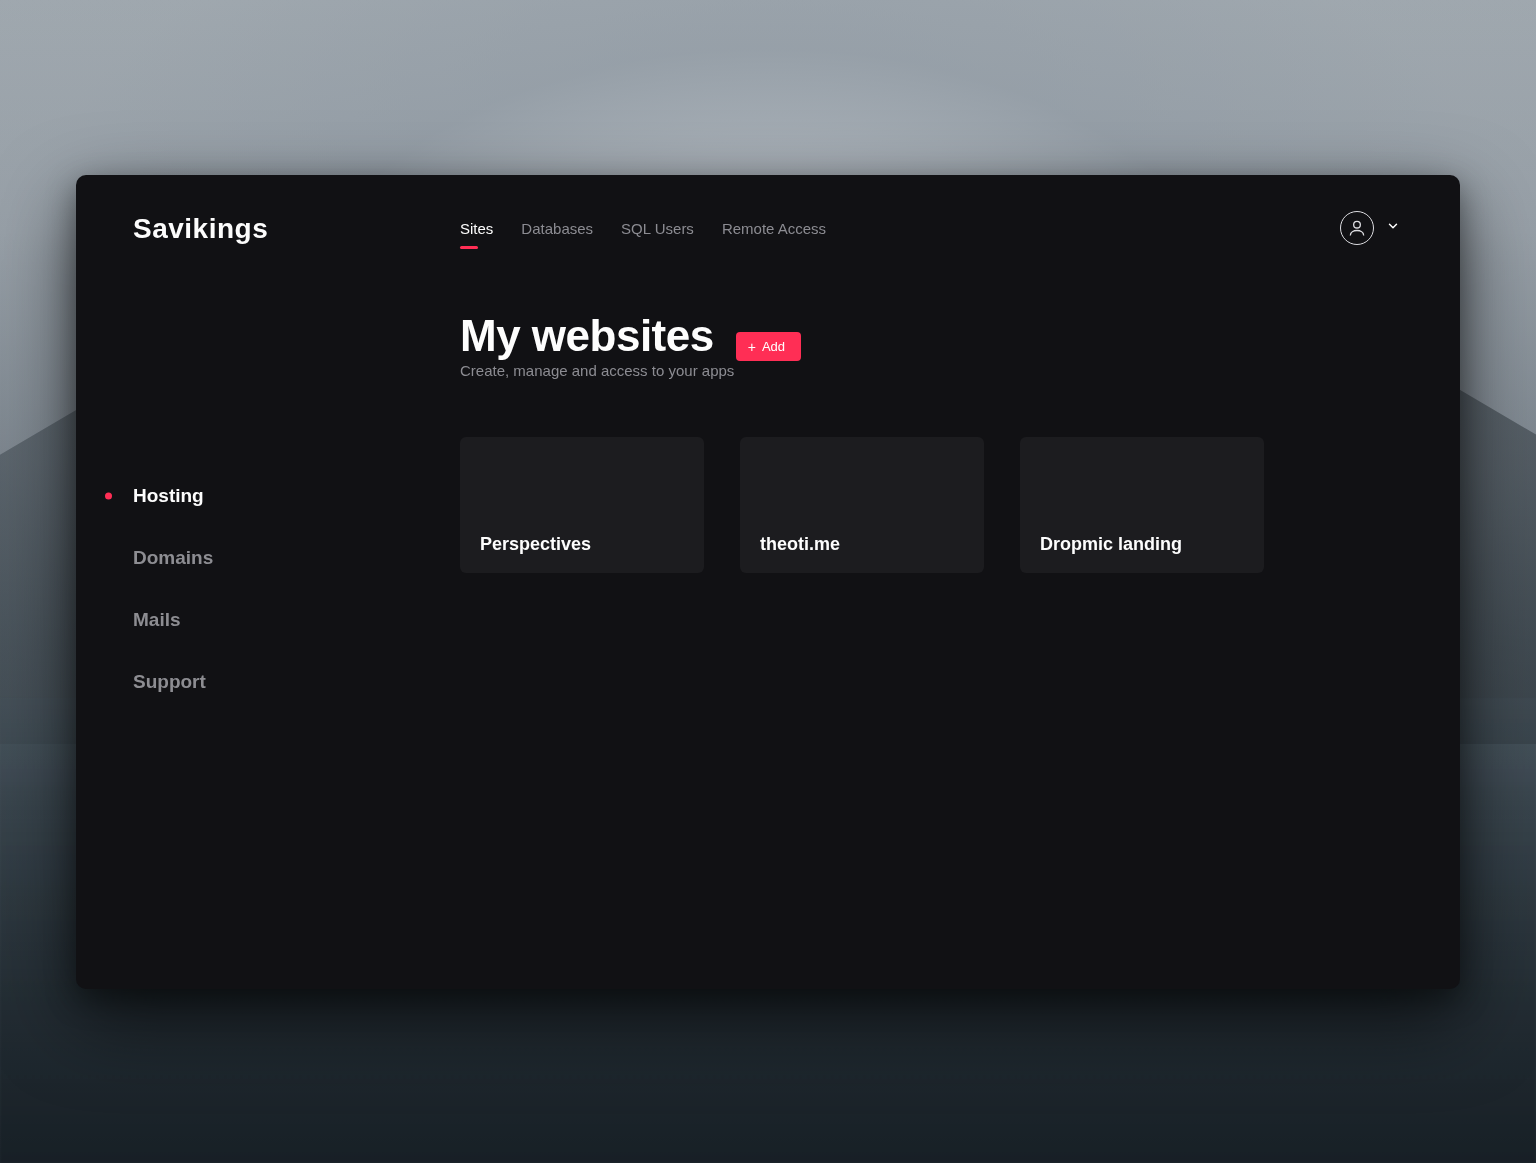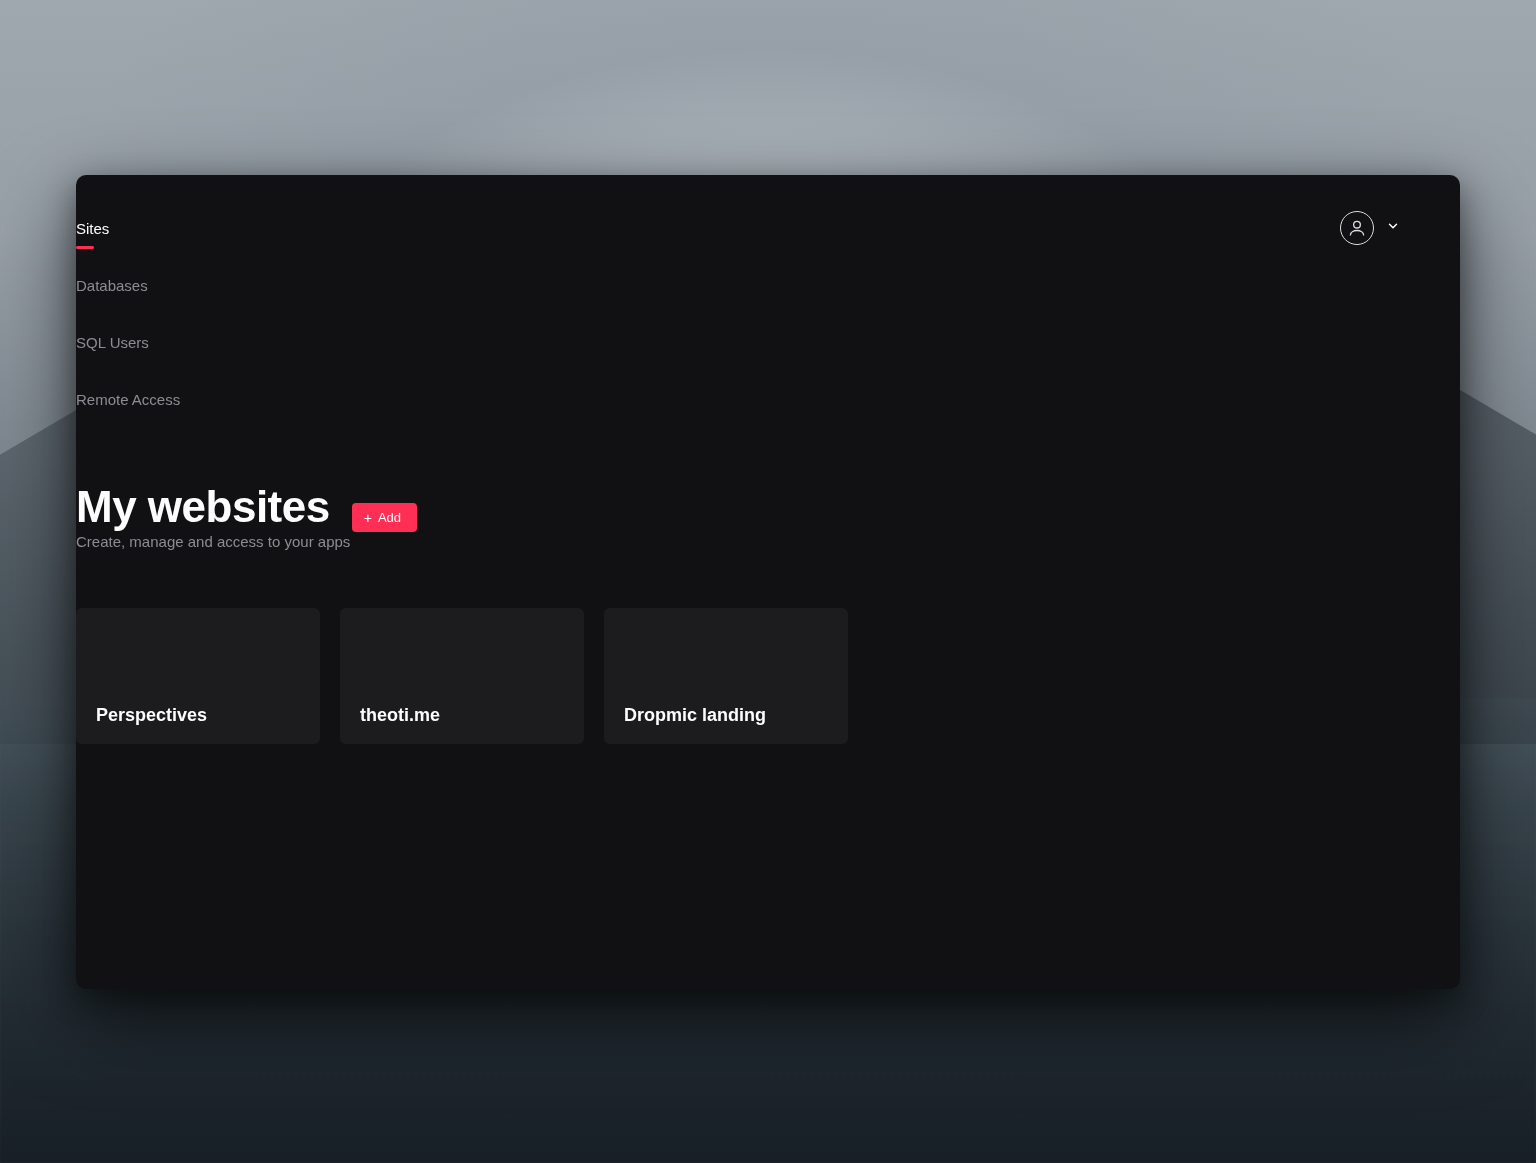--- a/index.html
+++ b/index.html
@@ -90,21 +90,20 @@
     .nav-item.active .dot { display: block; }
 
     
     .main { flex: 1; padding: 45px 60px 0 0; }
 
     .tabs {
       display: flex;
       gap: 28px;
       font-size: 15px;
       color: #8c8c92;
-      flex-direction: column;
     }
     .tab { cursor: pointer; position: relative; padding-bottom: 12px; }
     .tab.active { color: #fdfdfd; }
     .tab.active::after {
       content:""; position:absolute; left:0; bottom:0;
       width: 18px; height: 3px; background:#ff2e55; border-radius:2px;
     }
 
     .title-row {
       margin-top: 62px;
@@ -129,21 +128,21 @@
     .subtitle {
       margin-top: 1px;
       font-size: 15px;
       color: #8c8c92;
     }
 
     .grid {
       margin-top: 58px;
       display: grid;
       grid-template-columns: repeat(3, 244px);
-      gap: 20px 20px;
+      gap: 20px 36px;
     }
     .card {
       height: 136px;
       background: #1c1c1f;
       border-radius: 6px;
       padding: 0 20px 18px 20px;
       display: flex; align-items: flex-end;
       cursor: pointer;
     }
     .card-title {
@@ -168,20 +167,42 @@
 </head>
 <body>
 
 <div class="bg">
   <div class="mtn left"></div>
   <div class="mtn right"></div>
 </div>
 
 <div class="panel">
 
+  <aside class="sidebar">
+    <div class="brand">Savikings</div>
+
+    <nav class="nav">
+      <div class="nav-item active">
+        <span class="dot"></span>
+        <span>Hosting</span>
+      </div>
+      <div class="nav-item">
+
+        <span>Domains</span>
+      </div>
+      <div class="nav-item">
+
+        <span>Mails</span>
+      </div>
+      <div class="nav-item">
+
+        <span>Support</span>
+      </div>
+    </nav>
+  </aside>
 
   <main class="main">
 
     <div class="tabs">
       <div class="tab active">
         <span>Sites</span>
       </div>
       <div class="tab">
         <span>Databases</span>
       </div>

